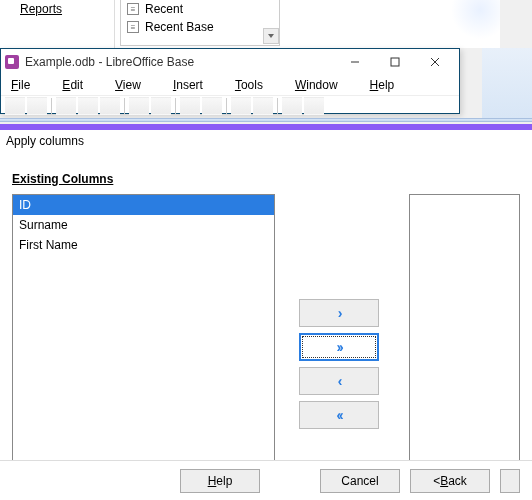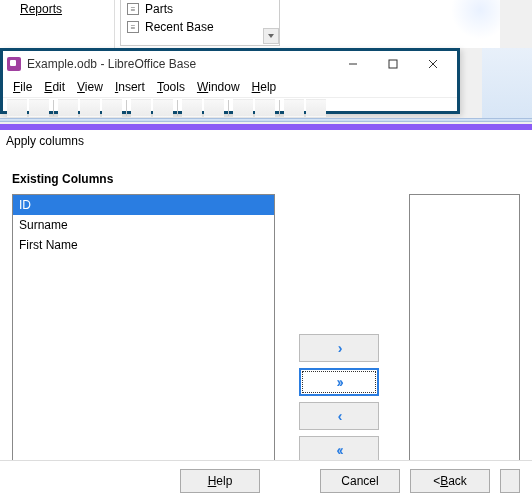--- a/index.html
+++ b/index.html
@@ -12,40 +12,40 @@
   .bg-list { position: absolute; top: 0; left: 120px; width: 160px; height: 46px; background: #fff; border: 1px solid #ccc; border-top: none; }
   .bg-list-item { display: flex; align-items: center; gap: 6px; padding: 2px 6px; font-size: 12px; }
   .bg-list-icon { width: 12px; height: 12px; border: 1px solid #888; display: inline-flex; align-items: center; justify-content: center; font-size: 8px; color: #666; }
   .bg-scroll { position: absolute; right: 0; top: 28px; width: 16px; height: 16px; background: #eee; border: 1px solid #ccc; display: flex; align-items: center; justify-content: center; }
   .bg-decor { position: absolute; right: 0; top: 0; width: 50px; height: 48px; background: radial-gradient(circle at 30px 10px, rgba(200,220,255,0.4), transparent 60%); }
 
   
   .bg-right-strip { position: absolute; right: 0; top: 48px; width: 50px; height: 70px; background: linear-gradient(#e8f0fa,#d8e6f6); }
 
   
-  .app-window { position: absolute; top: 48px; left: 0; width: 460px; height: 66px; background: #fff; border: 3px solid #0c4a6e; box-shadow: 2px 2px 6px rgba(0,0,0,0.15); }
+  .app-window { position: absolute; top: 48px; left: 0; width: 460px; height: 66px; background: #fff; border: 1px solid #0c4a6e; box-shadow: 2px 2px 6px rgba(0,0,0,0.15); }
   .titlebar { height: 26px; background: #fff; display: flex; align-items: center; padding: 0 4px; }
   .app-icon { width: 14px; height: 14px; background: #a040a0; border-radius: 2px; margin-right: 6px; position: relative; }
   .app-icon::after { content:""; position:absolute; top:3px; left:3px; width:6px; height:6px; background:#fff; border-radius:1px; }
   .title-text { font-size: 12px; color: #333; flex: 1; }
   .win-controls { display: flex; gap: 0; }
   .win-btn { width: 40px; height: 26px; display: flex; align-items: center; justify-content: center; color: #333; font-size: 11px; }
 
-  .menubar { height: 20px; display: flex; align-items: center; gap: 0; padding: 0 4px; background: #fff; }
+  .menubar { height: 20px; display: flex; align-items: center; gap: 20px; padding: 0 4px; background: #fff; }
   .menuitem { padding: 2px 6px; font-size: 12px; color: #000; }
   .menuitem .ul { text-decoration: underline; }
   .toolbar { height: 20px; display: flex; align-items: center; gap: 2px; padding: 0 4px; border-top: 1px solid #eee; }
   .tb-btn { width: 20px; height: 18px; border: 1px solid transparent; background: linear-gradient(#f8f8f8,#ececec); display:inline-block; }
   .tb-sep { width: 1px; height: 16px; background: #ccc; margin: 0 2px; }
 
   
   .dialog { position: absolute; top: 124px; left: 0; width: 532px; height: 376px; background: #fff; border-top: 6px solid #8b5cf6; }
   .dlg-title { padding: 4px 6px; font-size: 12px; color: #000; }
-  .section-label { padding: 8px 12px 4px 12px; font-size: 12px; font-weight: bold; }
-  .dlg-body { padding: 4px 12px; display: flex; gap: 24px; align-items: flex-end; }
+  .section-label { padding: 8px 12px 4px 12px; font-size: 12px; font-weight: bold; text-decoration: underline; }
+  .dlg-body { padding: 4px 12px; display: flex; gap: 24px; align-items: center; }
   .listbox { width: 285px; height: 270px; border: 1px solid #888; background: #fff; overflow: auto; }
   .list-item { padding: 2px 6px; font-size: 12px; line-height: 16px; color: #000; cursor: default; }
   .list-item.selected { background: #2a7de1; color: #fff; }
 
   .move-buttons { display: flex; flex-direction: column; gap: 6px; margin-top: 70px; align-items: center; }
   .move-btn { width: 80px; height: 28px; background: #eee; border: 1px solid #bbb; display: flex; align-items: center; justify-content: center; }
   .move-btn.active { background: #fff; border: 2px solid #2a7de1; outline: 1px dotted #333; outline-offset: -4px; }
   .chevron { font-size: 14px; color: #2a7de1; font-weight: bold; letter-spacing: -2px; }
 
   .target-box { width: 120px; height: 270px; border: 1px solid #888; background: #fff; margin-left: 6px; }
@@ -59,21 +59,21 @@
 </head>
 <body>
 
 <div class="bg-window">
   <div class="bg-sidebar">
     <span class="bg-sidebar-item">Reports</span>
   </div>
   <div class="bg-list">
     <div class="bg-list-item">
       <span class="bg-list-icon">≡</span>
-      <span>Parts</span>
+      <span>Recent</span>
     </div>
     <div class="bg-list-item">
       <span class="bg-list-icon">≡</span>
       <span>Recent Base</span>
     </div>
     <div class="bg-scroll">
       <svg width="8" height="8" viewBox="0 0 8 8">
           <path d="M1 2 L4 6 L7 2 Z" fill="#666"></path>
         </svg>
     </div>

